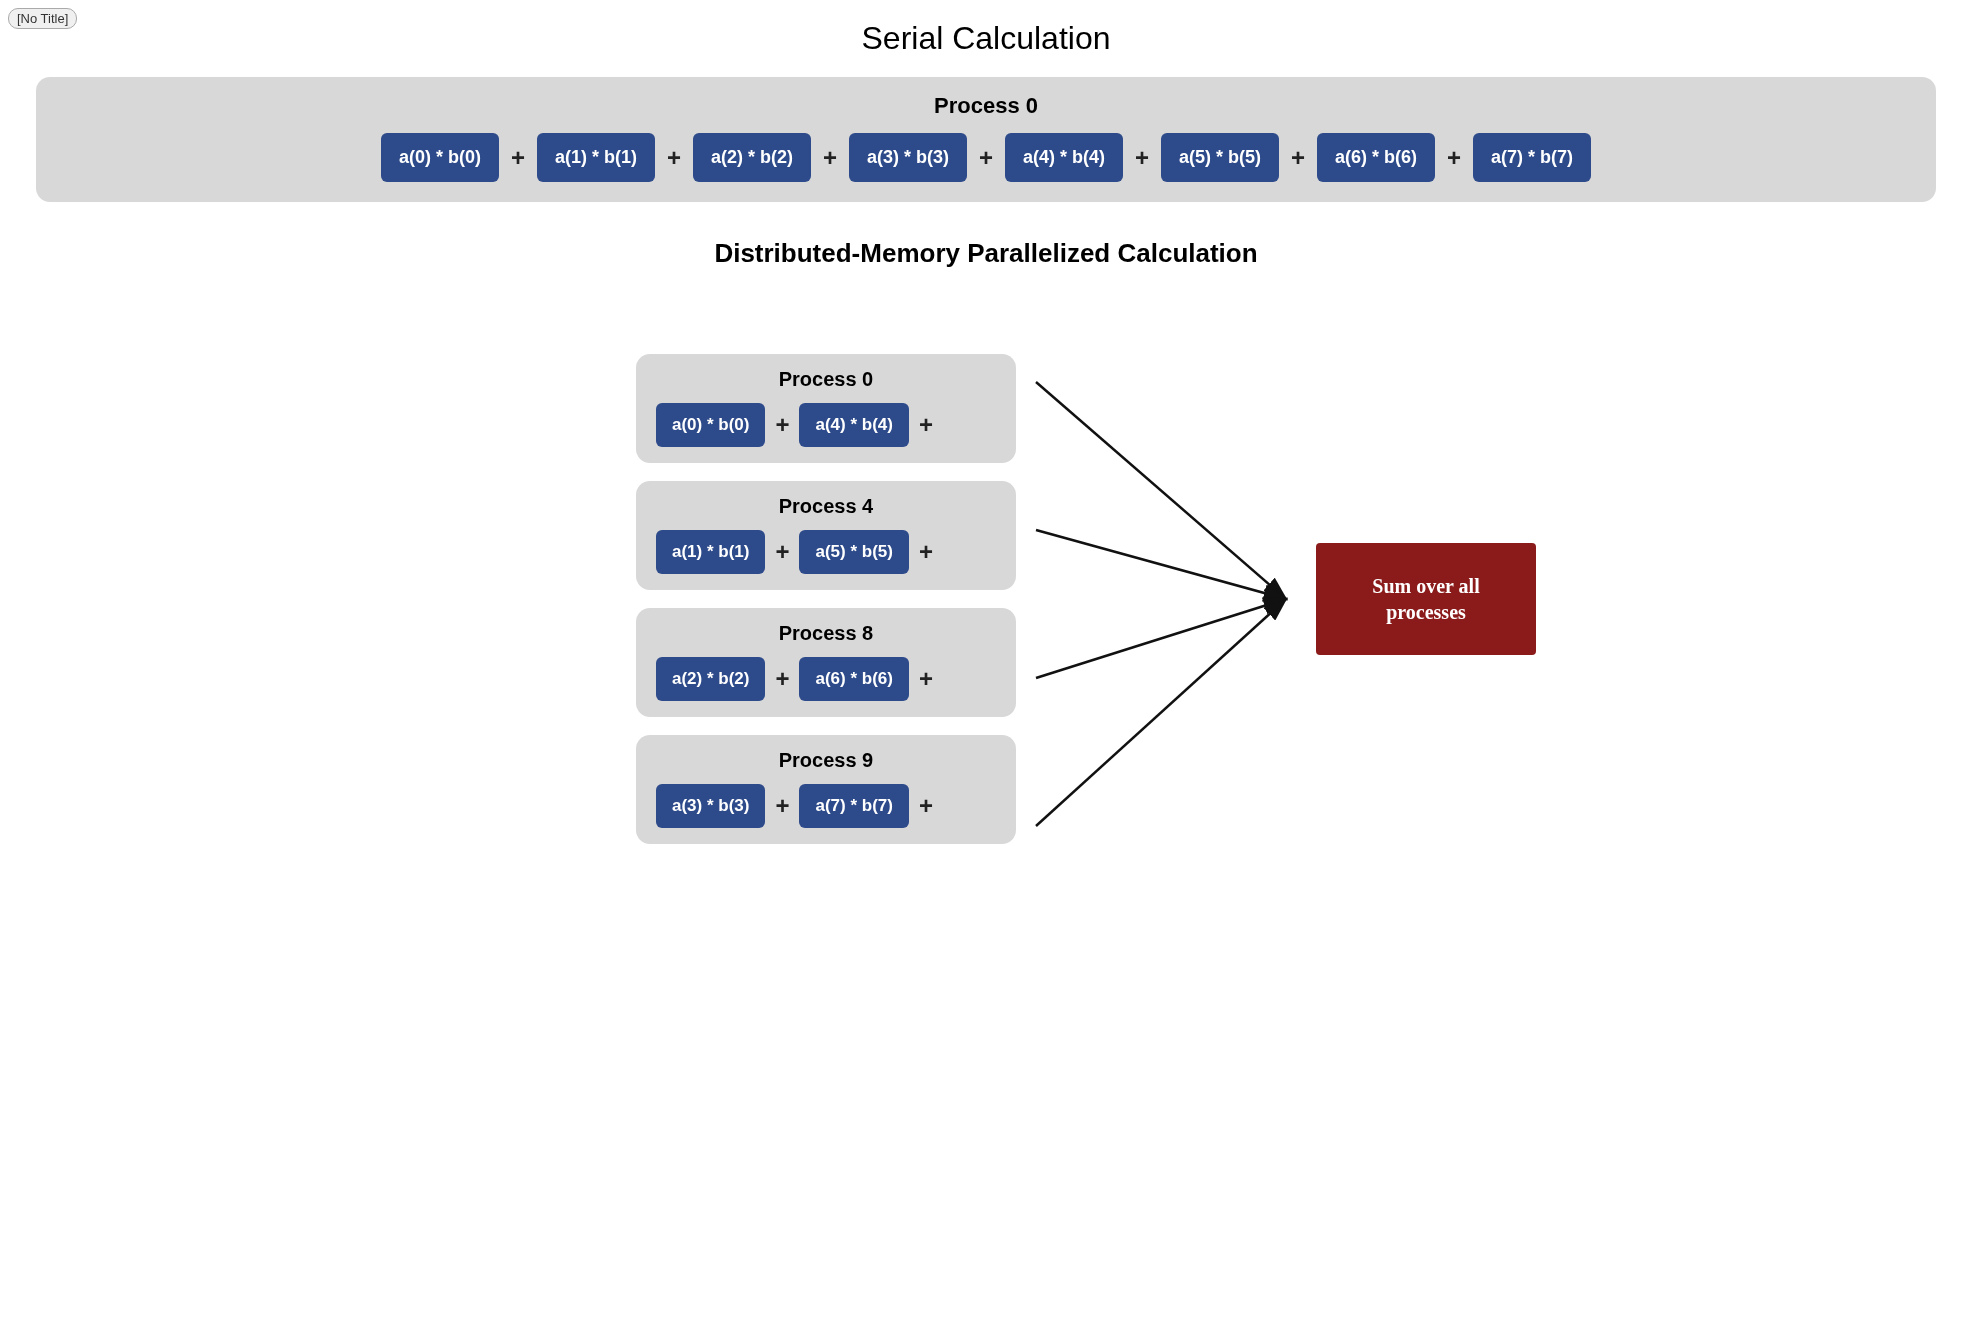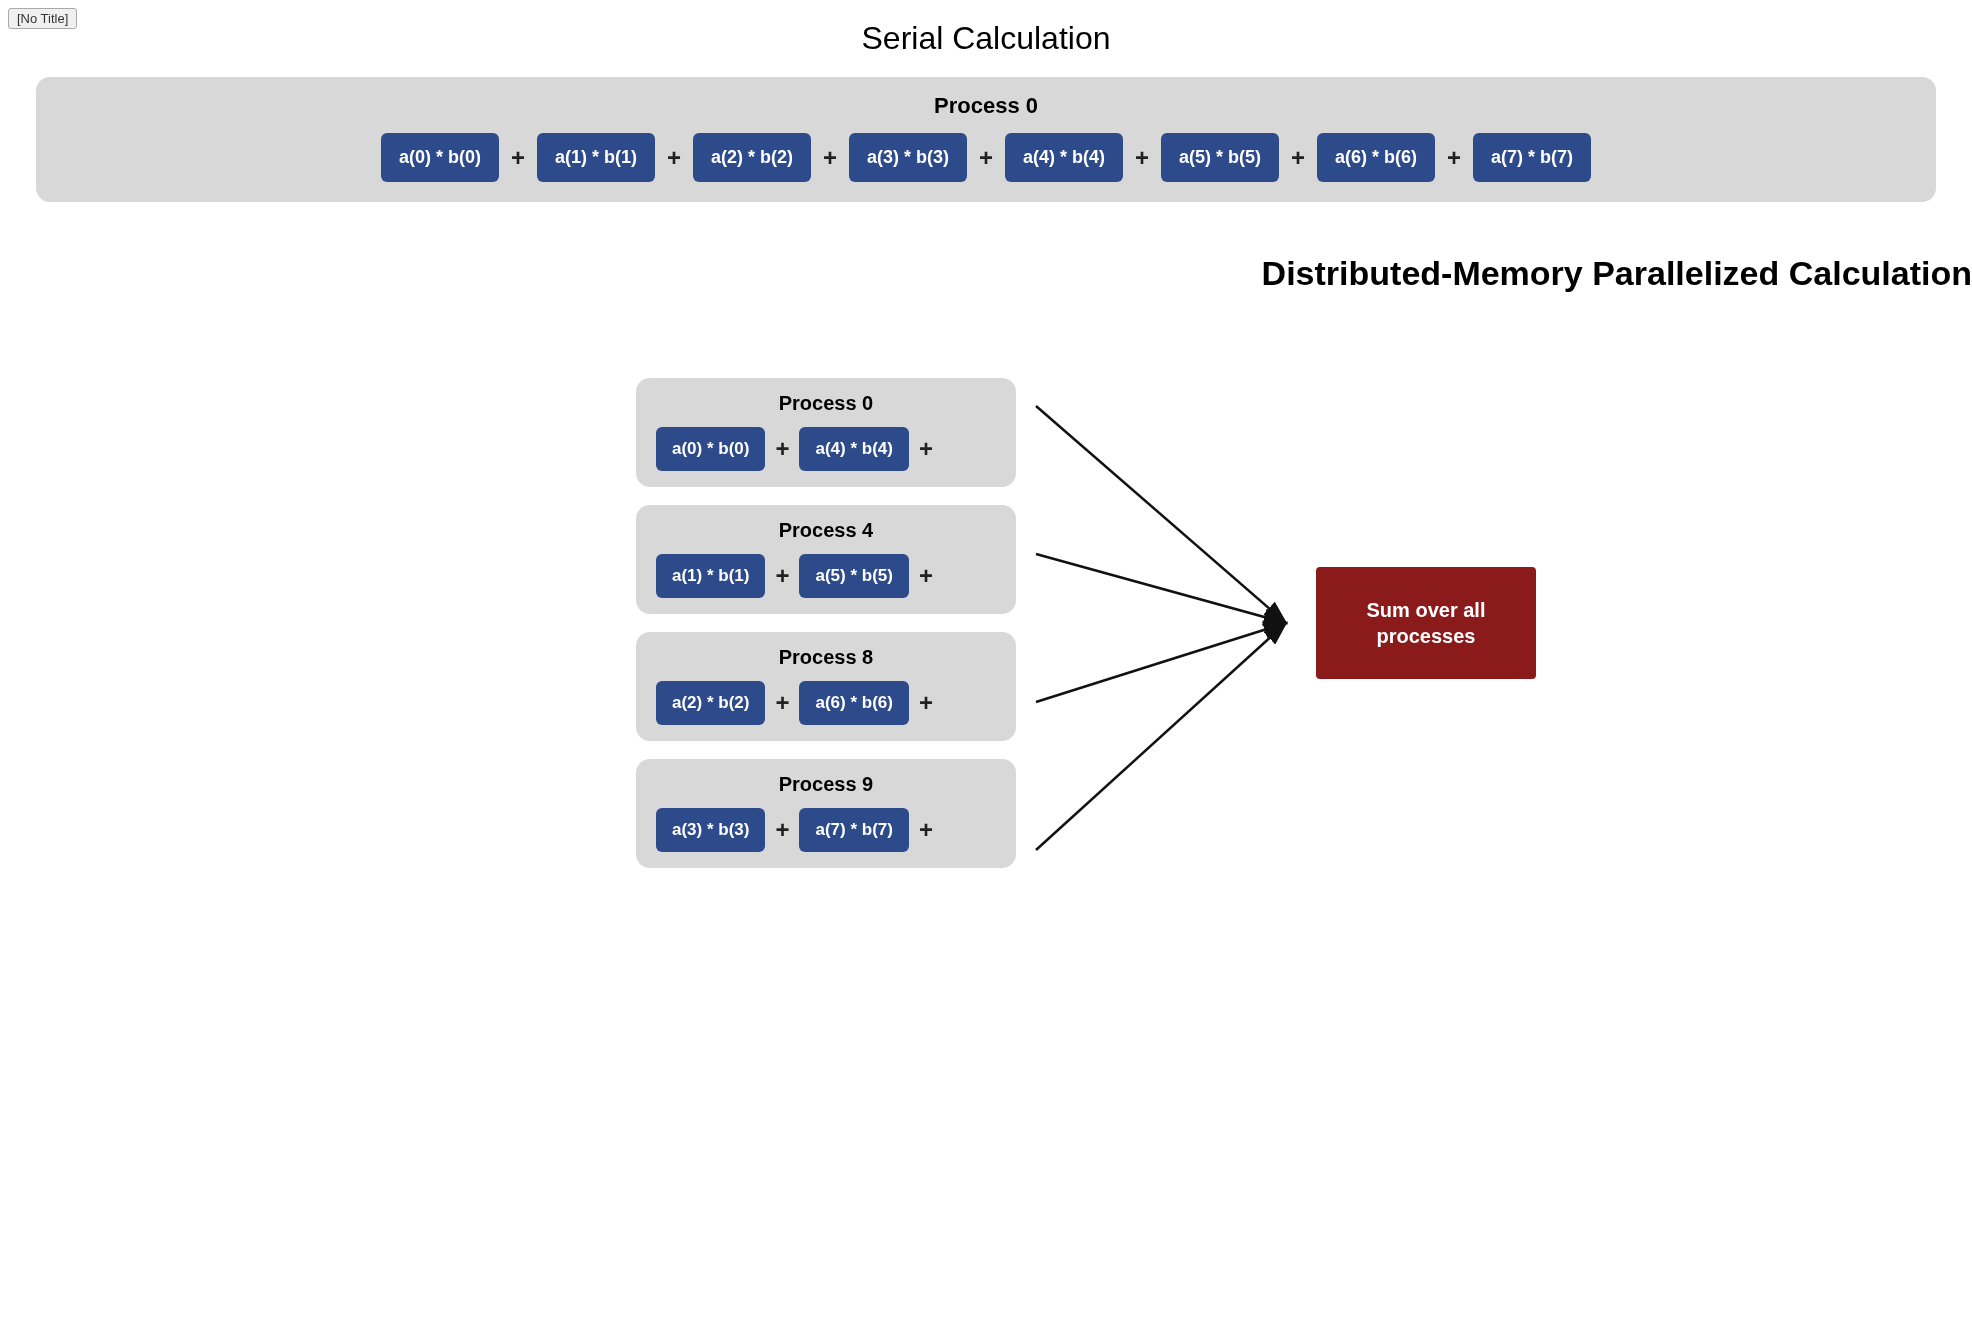--- a/index.html
+++ b/index.html
@@ -15,21 +15,21 @@
     
     .no-title-badge {
       position: absolute;
       top: 8px;
       left: 8px;
       border: 1px solid #aaa;
       background: #f0f0f0;
       padding: 2px 8px;
       font-size: 13px;
       color: #333;
-      border-radius: 3px;
+      border-radius: 10px;
     }
 
     
     .main-title {
       text-align: center;
       font-size: 32px;
       font-weight: normal;
       padding-top: 20px;
       margin-bottom: 20px;
     }
@@ -70,24 +70,24 @@
 
     .plus-sign {
       font-size: 24px;
       font-weight: bold;
       color: #222;
       margin: 0 12px;
     }
 
     
     .parallel-title {
-      text-align: right;
-      font-size: 34px;
-      font-weight: bold;
-      margin-top: 52px;
+      text-align: center;
+      font-size: 26px;
+      font-weight: bold;
+      margin-top: 36px;
       margin-bottom: 40px;
     }
 
     .parallel-layout {
       display: flex;
       align-items: center;
       justify-content: center;
       position: relative;
       margin-left: 200px;
     }
@@ -140,20 +140,21 @@
     .sum-box {
       background: #8b1a1a;
       color: white;
       font-size: 20px;
       font-weight: bold;
       padding: 30px 24px;
       border-radius: 4px;
       width: 220px;
       text-align: center;
       line-height: 1.3;
+      font-family: Liberation Serif, serif;
     }
   </style>
 </head>
 <body>
 
 <div class="no-title-badge">[No Title]</div>
 
 <div class="main-title">Serial Calculation</div>
 
 <div class="serial-container">

